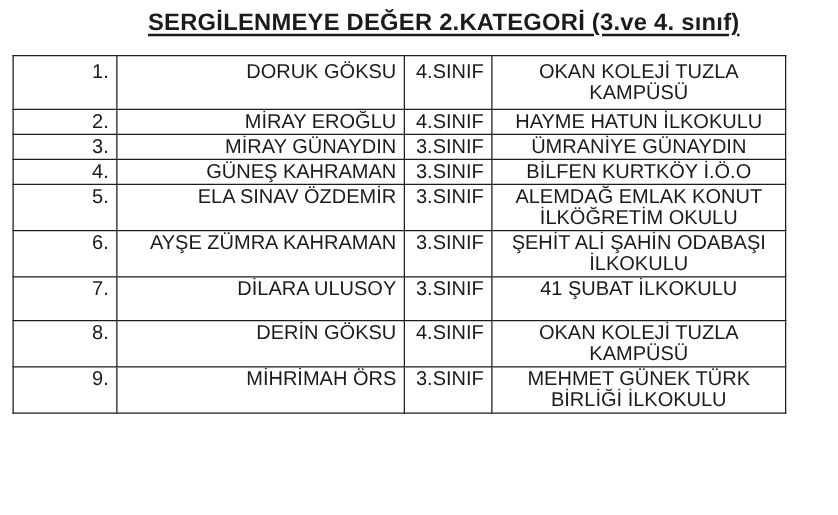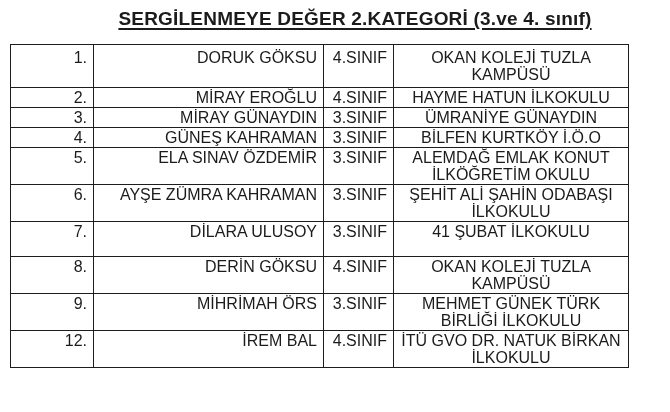--- a/index.html
+++ b/index.html
@@ -109,21 +109,14 @@
         <td class="school">OKAN KOLEJİ TUZLA
 KAMPÜSÜ</td>
       </tr>
       <tr>
         <td class="num">9.</td>
         <td class="name">MİHRİMAH ÖRS</td>
         <td class="grade">3.SINIF</td>
         <td class="school">MEHMET GÜNEK TÜRK
 BİRLİĞİ İLKOKULU</td>
       </tr>
-      <tr>
-        <td class="num">12.</td>
-        <td class="name">İREM BAL</td>
-        <td class="grade">4.SINIF</td>
-        <td class="school">İTÜ GVO DR. NATUK BİRKAN
-İLKOKULU</td>
-      </tr>
     </tbody>
 </table>
 
 </body></html>

